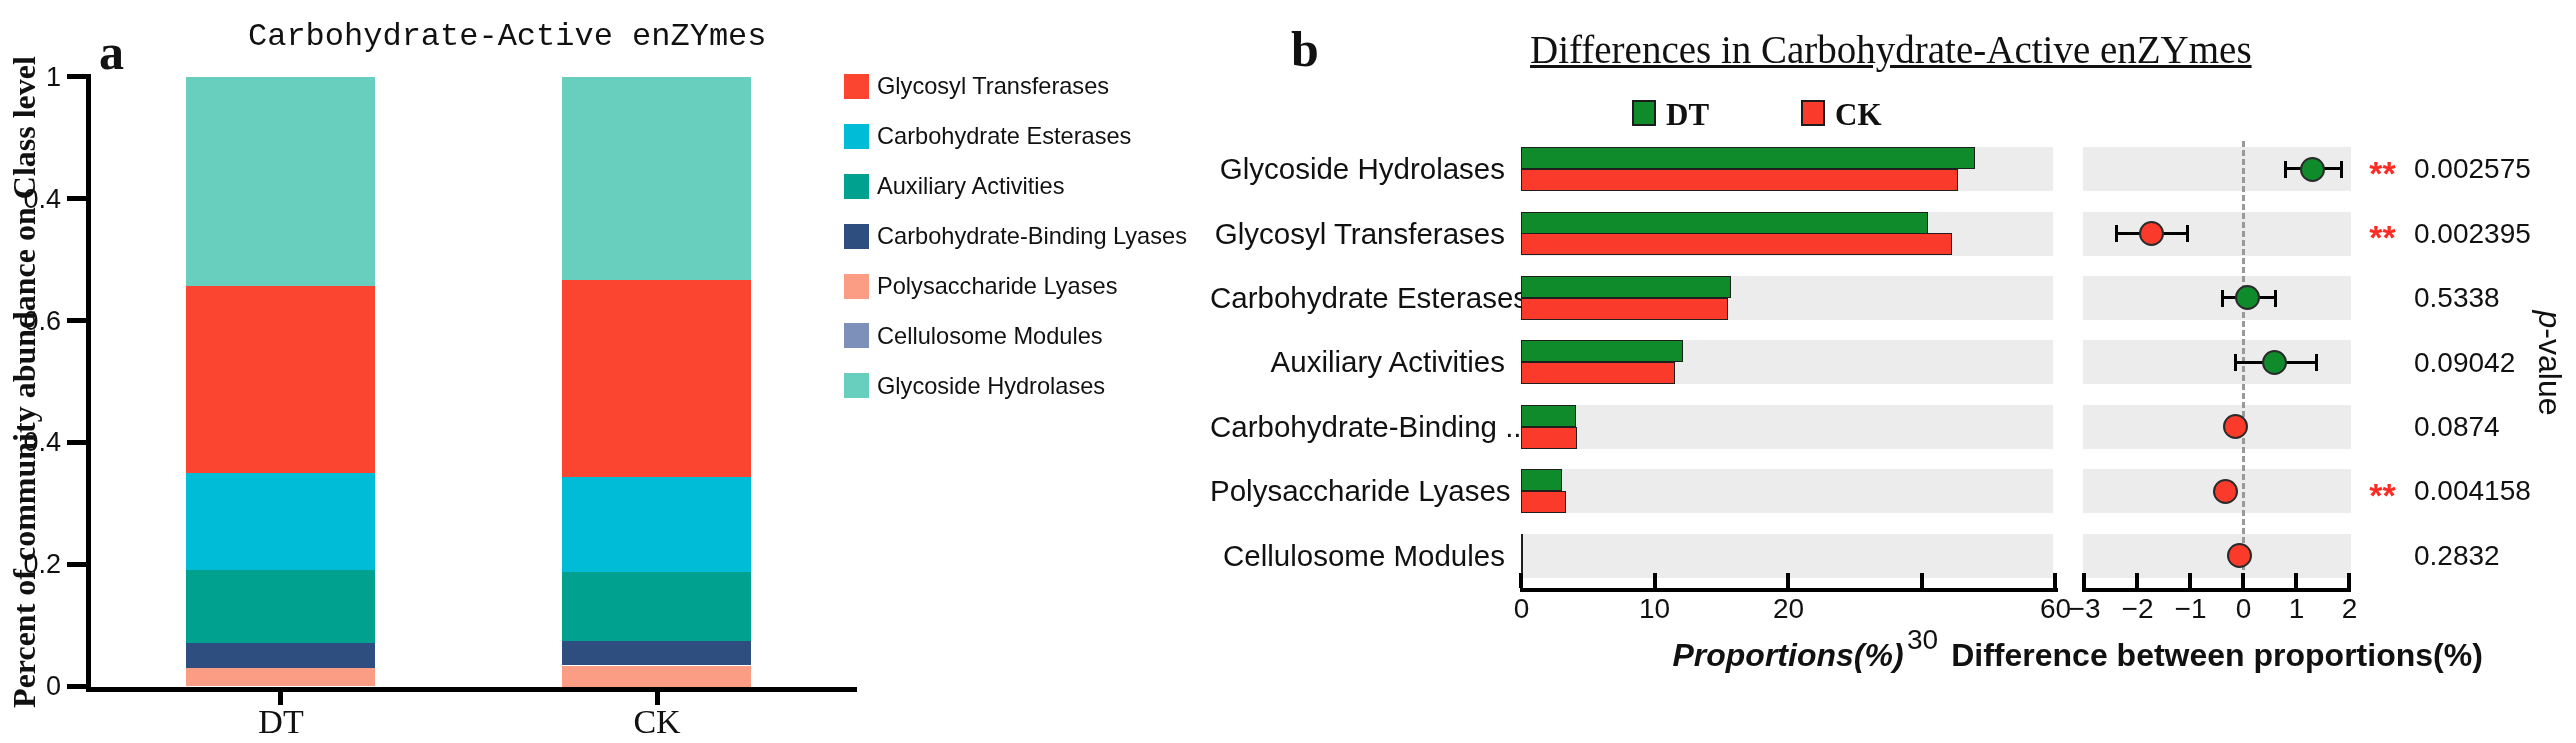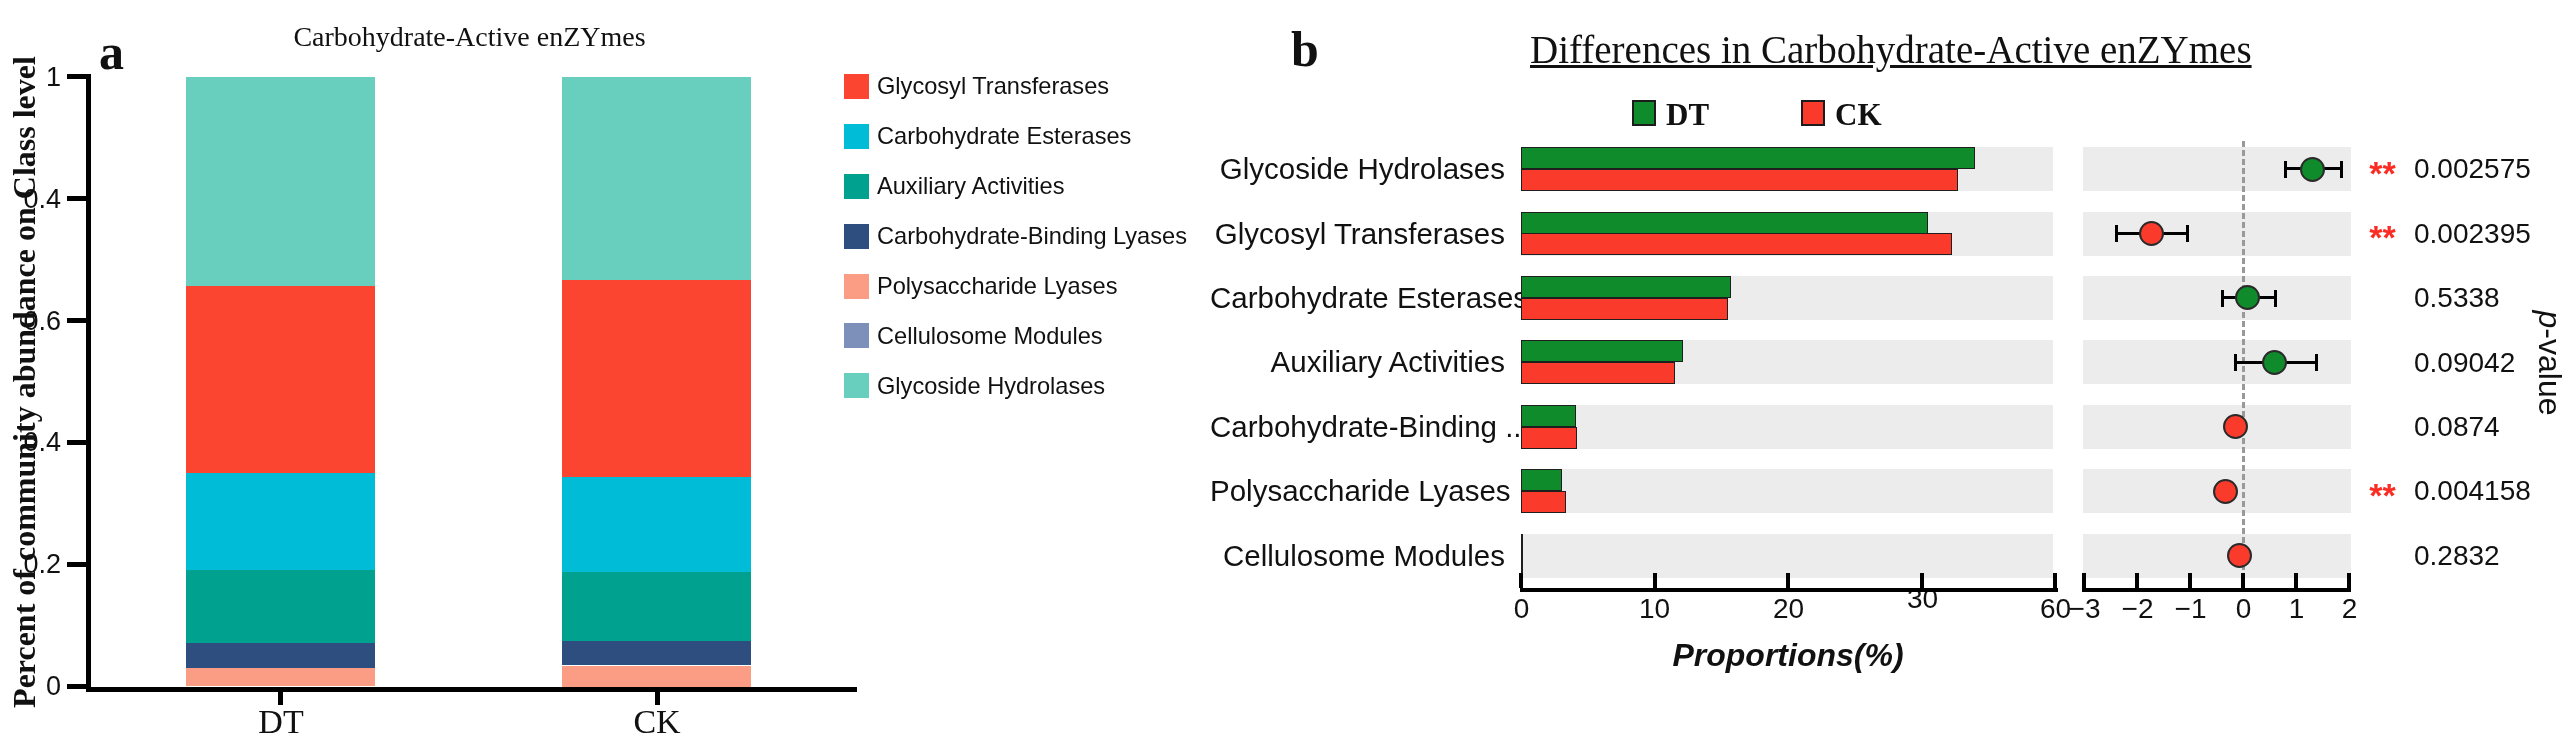--- a/index.html
+++ b/index.html
@@ -1,20 +1,20 @@
 <!DOCTYPE html>
 <html style="font-size:9.5px"><head>
 <meta charset="utf-8">
 <style>
   html,body{margin:0;padding:0;background:#fff;}
   #root{position:relative;width:2576px;height:744px;background:#ffffff;overflow:hidden;
         font-family:"Liberation Sans", sans-serif;color:#111;}
   .abs{position:absolute;}
   .panel-label{font-family:"Liberation Serif", serif;font-weight:bold;font-size:50px;line-height:50px;}
-  .a-title{font-family:Liberation Serif, serif;font-size:28px;line-height:38px;text-align:center;white-space:nowrap;}
+  .a-title{font-family:Liberation Mono, monospace;font-size:32px;line-height:38px;text-align:center;white-space:nowrap;}
   .b-title{font-family:"Liberation Serif", serif;font-size:39px;line-height:43px;text-align:center;white-space:nowrap;}
   .ylab-a{font-family:"Liberation Serif", serif;font-weight:bold;font-size:32px;white-space:nowrap;}
   .tickLabelA{font-size:27px;line-height:28px;text-align:right;}
   .xcat-a{font-family:"Liberation Serif", serif;font-size:34px;line-height:35px;text-align:center;}
   .leg-a-text{font-size:23.6px;line-height:26px;white-space:nowrap;}
   .b-cat{font-size:29.5px;line-height:35px;text-align:right;white-space:nowrap;}
   .b-tick{font-size:28px;line-height:29.5px;text-align:center;}
   .b-axlab{font-weight:bold;font-size:32px;line-height:34px;text-align:center;white-space:nowrap;}
   .ci-header{font-size:27px;line-height:29.5px;text-align:center;white-space:nowrap;}
   .b-leg-text{font-family:"Liberation Serif", serif;font-weight:bold;font-size:31px;line-height:31px;}
@@ -157,21 +157,21 @@
       <div style="position: absolute; left: 1521px; top: 555px; width: 1.2px; height: 22px; background: rgb(250, 59, 43); border: 1.8px solid rgb(31, 31, 31); box-sizing: border-box;"></div>
       <div style="position: absolute; left: 2227px; top: 543px; width: 25px; height: 25px; border-radius: 50%; background: rgb(250, 59, 43); border: 2.4px solid rgb(42, 42, 42); box-sizing: border-box;"></div>
       <div class="pval" style="position: absolute; left: 2414px; top: 539px;">0.2832</div>
       <div style="position: absolute; left: 1519px; top: 573px; width: 4.1px; height: 14.8px; background: rgb(0, 0, 0);"></div>
       <div class="b-tick" style="position: absolute; left: 1486px; top: 594px; width: 71px;">0</div>
       <div style="position: absolute; left: 1653px; top: 573px; width: 4.1px; height: 14.8px; background: rgb(0, 0, 0);"></div>
       <div class="b-tick" style="position: absolute; left: 1619px; top: 594px; width: 71px;">10</div>
       <div style="position: absolute; left: 1786px; top: 573px; width: 4.1px; height: 14.8px; background: rgb(0, 0, 0);"></div>
       <div class="b-tick" style="position: absolute; left: 1753px; top: 594px; width: 71px;">20</div>
       <div style="position: absolute; left: 1920px; top: 573px; width: 4.1px; height: 14.8px; background: rgb(0, 0, 0);"></div>
-      <div class="b-tick" style="position: absolute; left: 1887px; top: 584px; width: 71px;">30</div>
+      <div class="b-tick" style="position: absolute; left: 1887px; top: 625px; width: 71px;">30</div>
       <div style="position: absolute; left: 2053px; top: 573px; width: 4.1px; height: 14.8px; background: rgb(0, 0, 0);"></div>
       <div class="b-tick" style="position: absolute; left: 2020px; top: 594px; width: 71px;">60</div>
       <div style="position: absolute; left: 2082px; top: 573px; width: 4.1px; height: 14.8px; background: rgb(0, 0, 0);"></div>
       <div class="b-tick" style="position: absolute; left: 2049px; top: 594px; width: 71px;">−3</div>
       <div style="position: absolute; left: 2135px; top: 573px; width: 4.1px; height: 14.8px; background: rgb(0, 0, 0);"></div>
       <div class="b-tick" style="position: absolute; left: 2102px; top: 594px; width: 71px;">−2</div>
       <div style="position: absolute; left: 2188px; top: 573px; width: 4.1px; height: 14.8px; background: rgb(0, 0, 0);"></div>
       <div class="b-tick" style="position: absolute; left: 2155px; top: 594px; width: 71px;">−1</div>
       <div style="position: absolute; left: 2241px; top: 573px; width: 4.1px; height: 14.8px; background: rgb(0, 0, 0);"></div>
       <div class="b-tick" style="position: absolute; left: 2208px; top: 594px; width: 71px;">0</div>
@@ -179,18 +179,19 @@
       <div class="b-tick" style="position: absolute; left: 2261px; top: 594px; width: 71px;">1</div>
       <div style="position: absolute; left: 2347px; top: 573px; width: 4.1px; height: 14.8px; background: rgb(0, 0, 0);"></div>
       <div class="b-tick" style="position: absolute; left: 2314px; top: 594px; width: 71px;">2</div>
     </div>
 
   <div class="abs" style="left:1520px;top:588px;width:538px;height:4.1px;background:#000;"></div>
 
   <div class="abs" style="left:2082px;top:588px;width:269px;height:4.1px;background:#000;"></div>
 
   <div class="abs b-axlab" style="left:1611px;top:638px;width:354px;font-style:italic;">Proportions(%)</div>
+  <div class="abs b-axlab" style="left:1951px;top:638px;width:532px;">Difference between proportions(%)</div>
 
   <div class="abs" style="left:2549px;top:363px;transform:translate(-50%,-50%) rotate(90deg);">
     <span class="pvalue-axis"><i>p</i><span>-value</span></span>
   </div>
 </div>
 
 
 </body></html>

